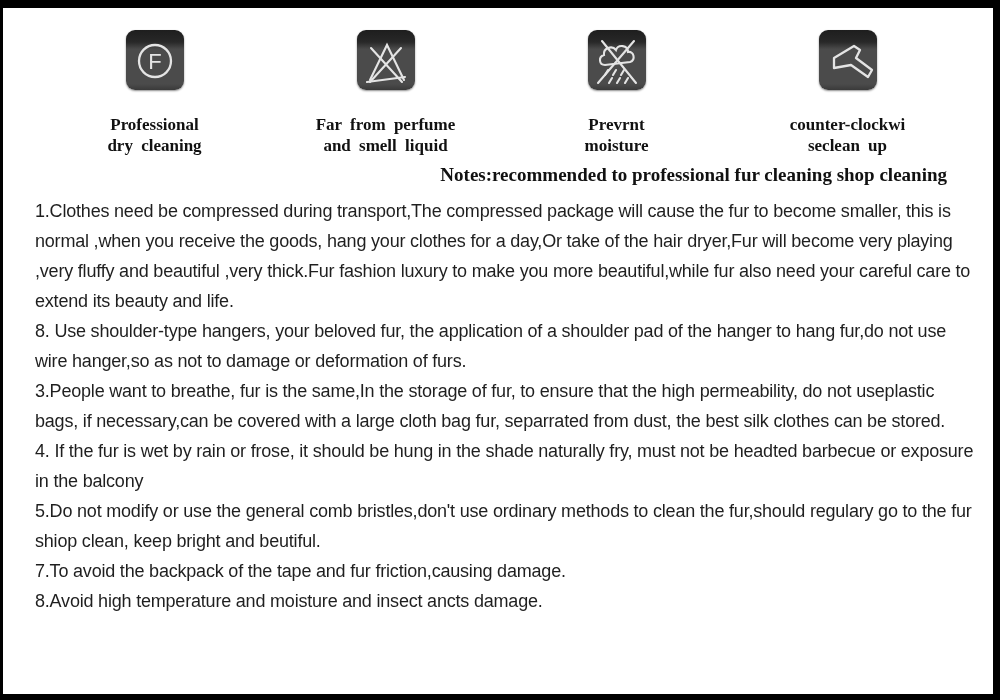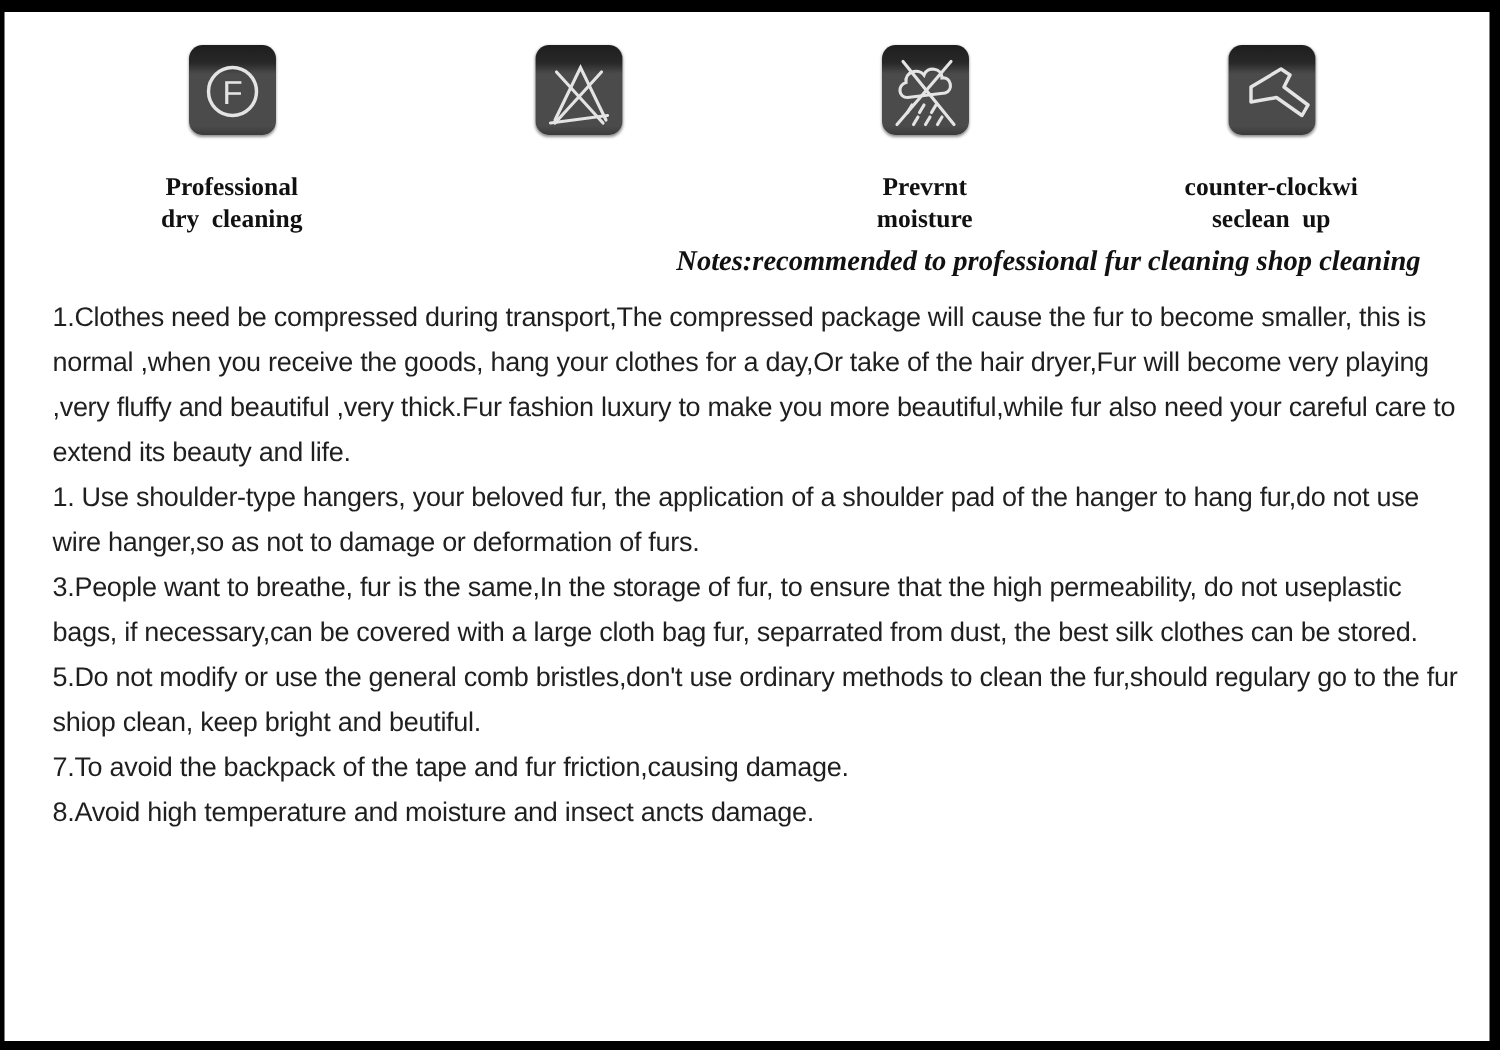--- a/index.html
+++ b/index.html
@@ -44,21 +44,20 @@
   }
   .icon-label span { display: block; }
   .notes-line {
     margin-top: 8px;
     padding-right: 46px;
     text-align: right;
     font-family: "Liberation Serif", serif;
     font-weight: bold;
     font-size: 19px;
     color: #111111;
-    font-style: italic;
   }
   .instructions {
     margin-top: 10px;
     padding: 0 12px 0 32px;
     font-size: 18px;
     letter-spacing: -0.2px;
     line-height: 30px;
     color: #1f1f1f;
   }
   .instructions p { margin: 0; }
@@ -87,20 +86,24 @@
 
     <div class="care-col">
       <div class="tile">
         <svg viewBox="0 0 56 56" width="56" height="56" fill="none" stroke="#e4e4e4" stroke-width="2.1" stroke-linecap="round">
           <polyline points="12,48 29,13 46,48"></polyline>
           <line x1="13" y1="16" x2="44" y2="50"></line>
           <line x1="43" y1="16" x2="12" y2="50"></line>
           <line x1="9" y1="50" x2="47" y2="45"></line>
         </svg>
       </div>
+      <div class="icon-label">
+        <span>Far from perfume</span>
+        <span>and smell liquid</span>
+      </div>
     </div>
 
     <div class="care-col">
       <div class="tile">
         <svg viewBox="0 0 56 56" width="56" height="56" fill="none" stroke="#e4e4e4" stroke-width="2.1" stroke-linecap="round">
           <path d="M16 33c-6 0-7-8-1-10-1-7 8-10 12-5 2-6 12-5 12 2 6-1 8 8 2 10z"></path>
           <line x1="19" y1="38" x2="16" y2="43"></line>
             <line x1="27" y1="38" x2="24" y2="43"></line>
             <line x1="35" y1="38" x2="32" y2="43"></line>
           <line x1="23" y1="46" x2="20" y2="51"></line>
@@ -127,20 +130,21 @@
         <span>seclean up</span>
       </div>
     </div>
 
   </div>
 
   <div class="notes-line">Notes:recommended to professional fur cleaning shop cleaning</div>
 
   <div class="instructions">
     <p>1.Clothes need be compressed during transport,The compressed package will cause the fur to become smaller, this is normal ,when you receive the goods, hang your clothes for a day,Or take of the hair dryer,Fur will become very playing ,very fluffy and beautiful ,very thick.Fur fashion luxury to make you more beautiful,while fur also need your careful care to extend its beauty and life.</p>
-    <p>1. Use shoulder-type hangers, your beloved fur, the application of a shoulder pad of the hanger to hang fur,do not use wire hanger,so as not to damage or deformation of furs.</p>
+    <p>8. Use shoulder-type hangers, your beloved fur, the application of a shoulder pad of the hanger to hang fur,do not use wire hanger,so as not to damage or deformation of furs.</p>
     <p>3.People want to breathe, fur is the same,In the storage of fur, to ensure that the high permeability, do not useplastic bags, if necessary,can be covered with a large cloth bag fur, separrated from dust, the best silk clothes can be stored.</p>
+    <p>4. If the fur is wet by rain or frose, it should be hung in the shade naturally fry, must not be headted barbecue or exposure in the balcony</p>
     <p>5.Do not modify or use the general comb bristles,don't use ordinary methods to clean the fur,should regulary go to the fur shiop clean, keep bright and beutiful.</p>
     <p>7.To avoid the backpack of the tape and fur friction,causing damage.</p>
     <p>8.Avoid high temperature and moisture and insect ancts damage.</p>
   </div>
 
 </div>
 
 </body></html>

